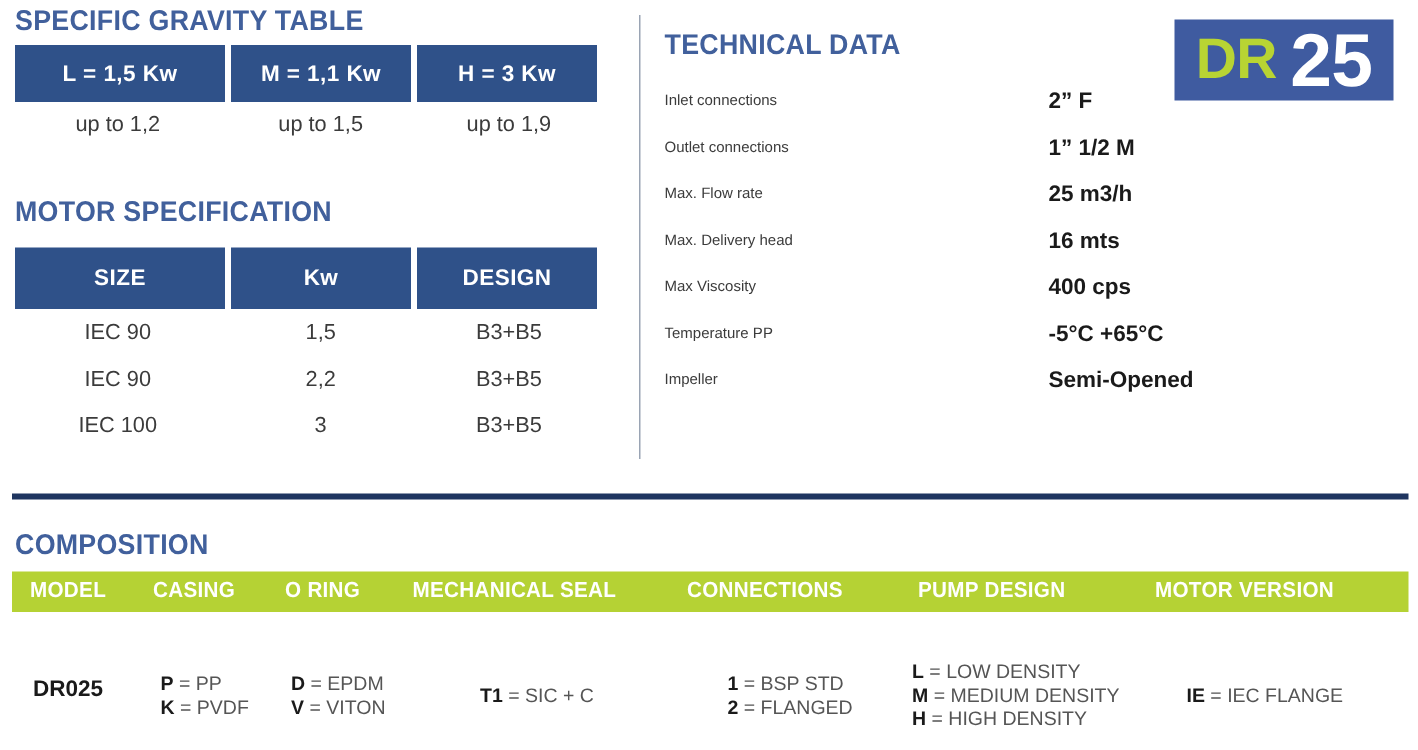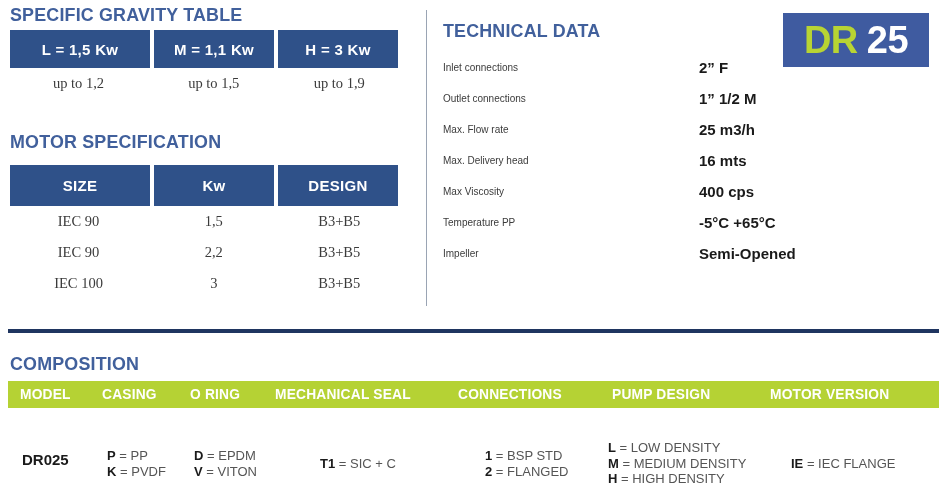--- a/index.html
+++ b/index.html
@@ -54,21 +54,20 @@
     font-size: 15px;
     letter-spacing: 0.3px;
     display: flex;
     align-items: center;
     justify-content: center;
     box-sizing: border-box;
   }
   .tbl-body .row {
     display: flex;
     gap: 8px;
-    font-family: Liberation Serif, serif;
   }
   .tbl-body .cell {
     font-size: 14.5px;
     color: #3b3b3b;
     display: flex;
     align-items: center;
     justify-content: center;
     box-sizing: border-box;
   }
 
@@ -149,21 +148,21 @@
   #dr-badge .dr {
     color: #b8d433;
     font-weight: bold;
     font-size: 38px;
     letter-spacing: -0.5px;
     line-height: 1;
   }
   #dr-badge .num {
     color: #ffffff;
     font-weight: bold;
-    font-size: 38px;
+    font-size: 50px;
     letter-spacing: -0.5px;
     line-height: 1;
   }
 
   
   #comp-header {
     position: absolute;
     left: 8px;
     top: 381px;
     width: 931px;

